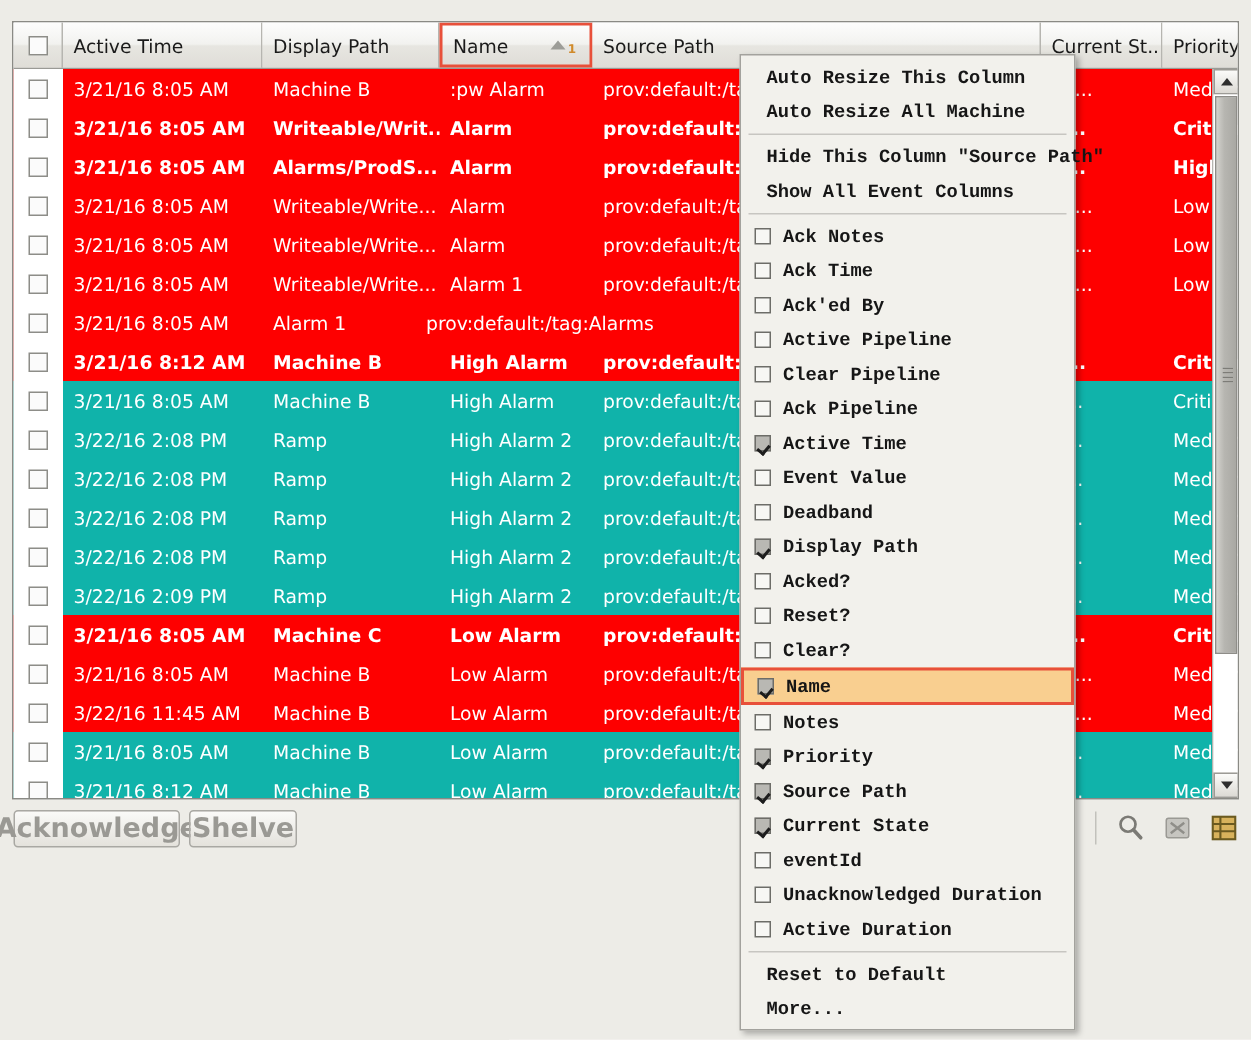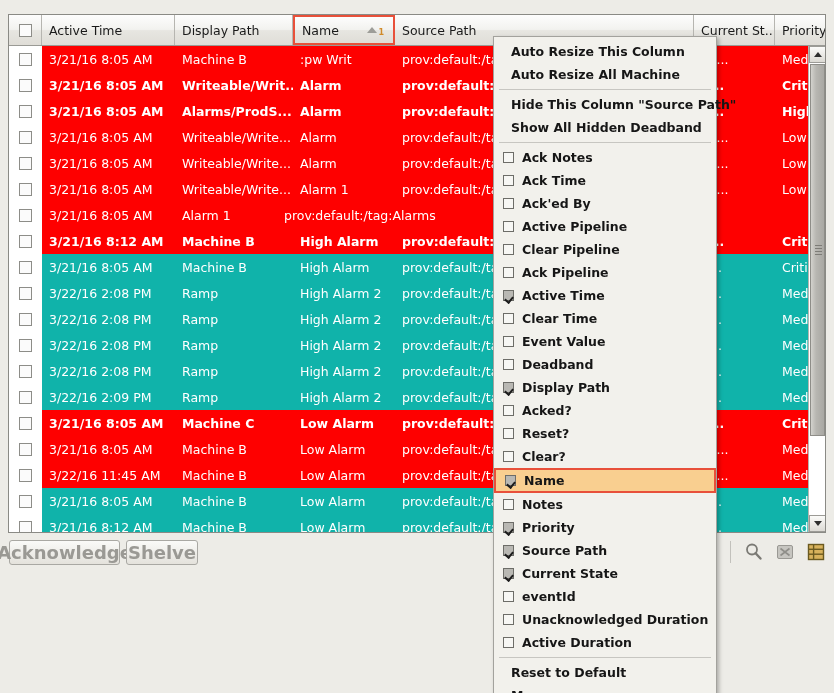--- a/index.html
+++ b/index.html
@@ -216,20 +216,21 @@
   }
   .mi {
     display: flex;
     align-items: center;
     height: 23px;
     padding: 0 8px 0 9px;
     font-size: 12.5px;
     font-weight: bold;
     color: #161616;
     white-space: nowrap;
+    font-family: Liberation Mono, monospace;
   }
   .mi.plain { padding-left: 17px; }
   .mi .mcb {
     width: 11px; height: 11px;
     border: 1px solid #6d6d68;
     background: #f7f7f4;
     margin-right: 8px;
     flex: 0 0 auto;
     position: relative;
   }
@@ -293,21 +294,21 @@
       </div>
 
     <div class="body-scroll">
       <div class="rows-area" id="rows-area">
           <div class="row red">
             <div class="cell checkcol c-check">
               <span class="cb"></span>
             </div>
             <div class="cell c-time">3/21/16 8:05 AM</div>
             <div class="cell c-disp">Machine B</div>
-            <div class="cell c-name">:pw Writ</div>
+            <div class="cell c-name">:pw Alarm</div>
             <div class="cell c-src">prov:default:/tag:Writea</div>
             <div class="cell c-state">na...</div>
             <div class="cell c-prio">Medium</div>
           </div>
           <div class="row red bold">
             <div class="cell checkcol c-check">
               <span class="cb"></span>
             </div>
             <div class="cell c-time">3/21/16 8:05 AM</div>
             <div class="cell c-disp">Writeable/Writ...</div>
@@ -562,21 +563,21 @@
         <span>Auto Resize This Column</span>
       </div>
       <div class="mi plain">
         <span>Auto Resize All Machine</span>
       </div>
       <div class="msep"></div>
       <div class="mi plain">
         <span>Hide This Column "Source Path"</span>
       </div>
       <div class="mi plain">
-        <span>Show All Hidden Deadband</span>
+        <span>Show All Event Columns</span>
       </div>
       <div class="msep"></div>
       <div class="mi">
         <span class="mcb"></span>
         <span>Ack Notes</span>
       </div>
       <div class="mi">
         <span class="mcb"></span>
         <span>Ack Time</span>
       </div>
@@ -592,24 +593,20 @@
         <span class="mcb"></span>
         <span>Clear Pipeline</span>
       </div>
       <div class="mi">
         <span class="mcb"></span>
         <span>Ack Pipeline</span>
       </div>
       <div class="mi">
         <span class="mcb on"></span>
         <span>Active Time</span>
-      </div>
-      <div class="mi">
-        <span class="mcb"></span>
-        <span>Clear Time</span>
       </div>
       <div class="mi">
         <span class="mcb"></span>
         <span>Event Value</span>
       </div>
       <div class="mi">
         <span class="mcb"></span>
         <span>Deadband</span>
       </div>
       <div class="mi">

